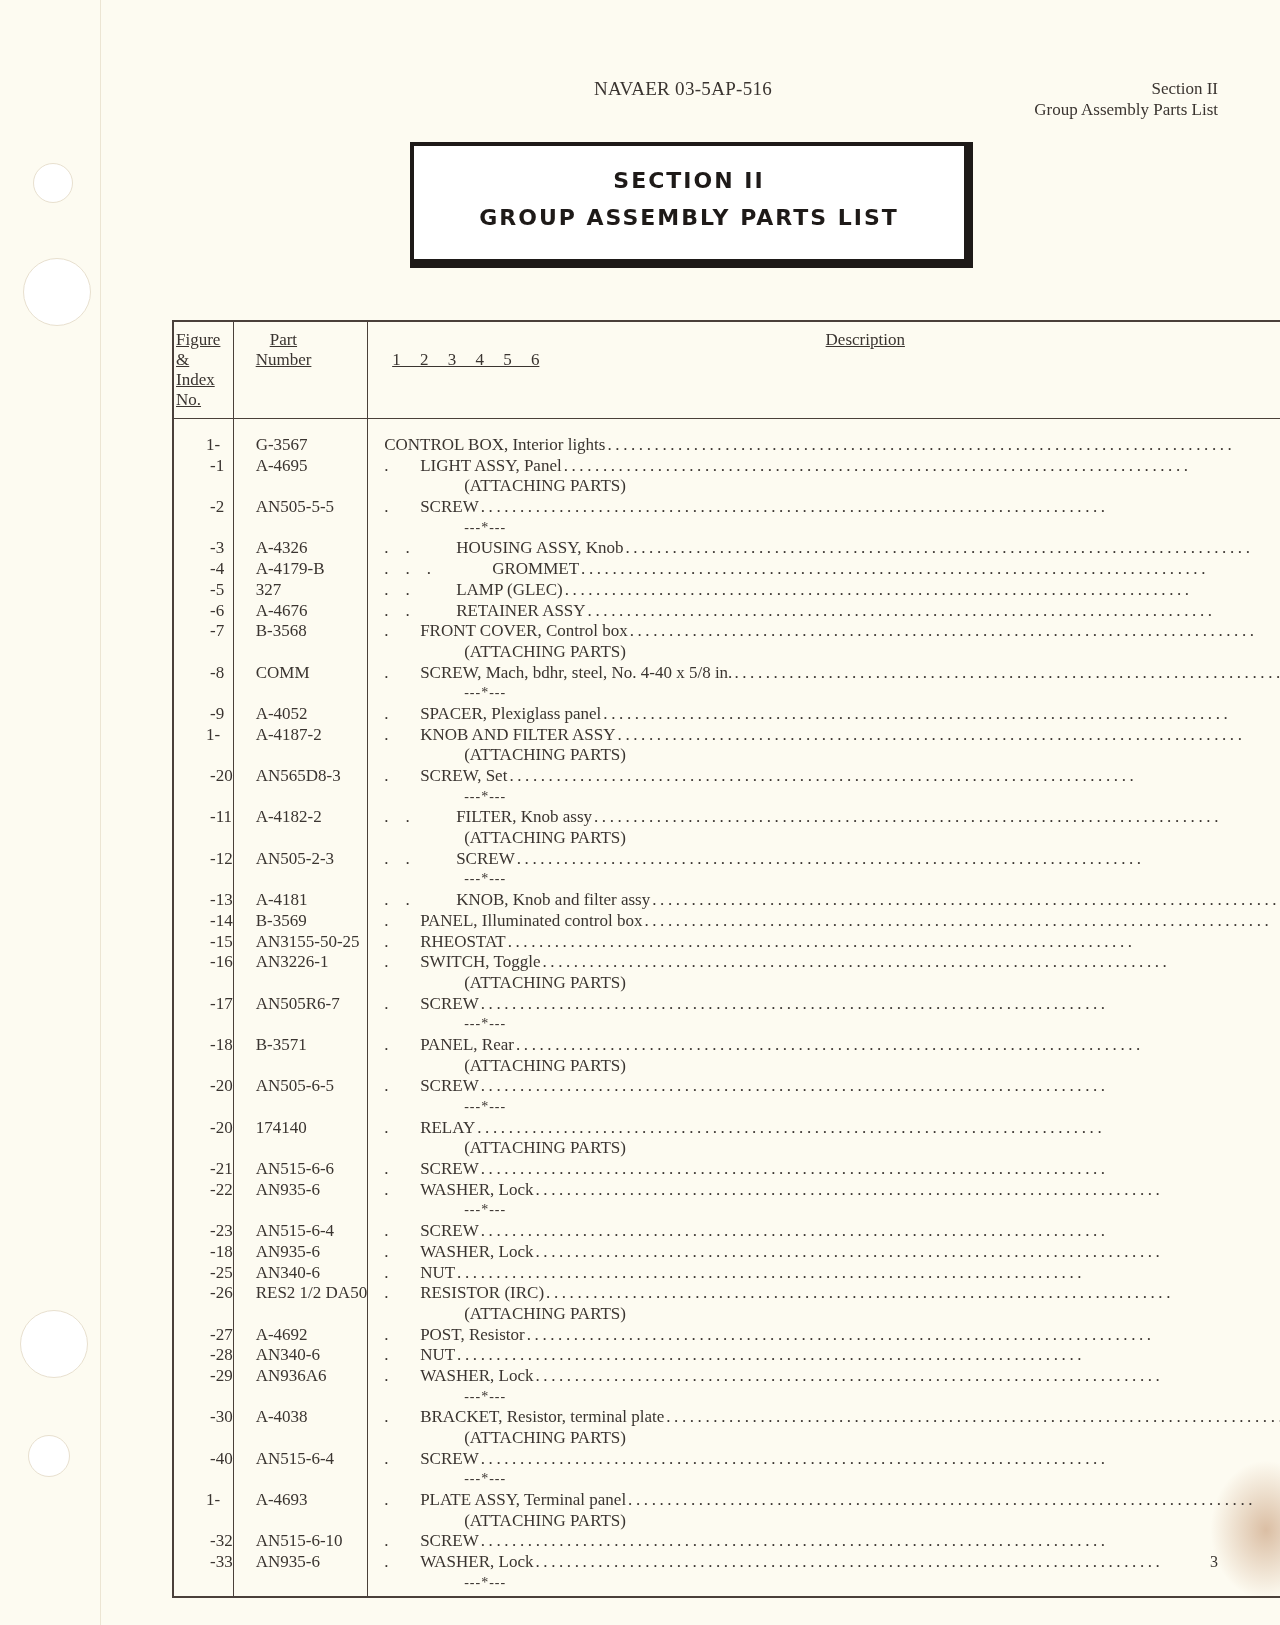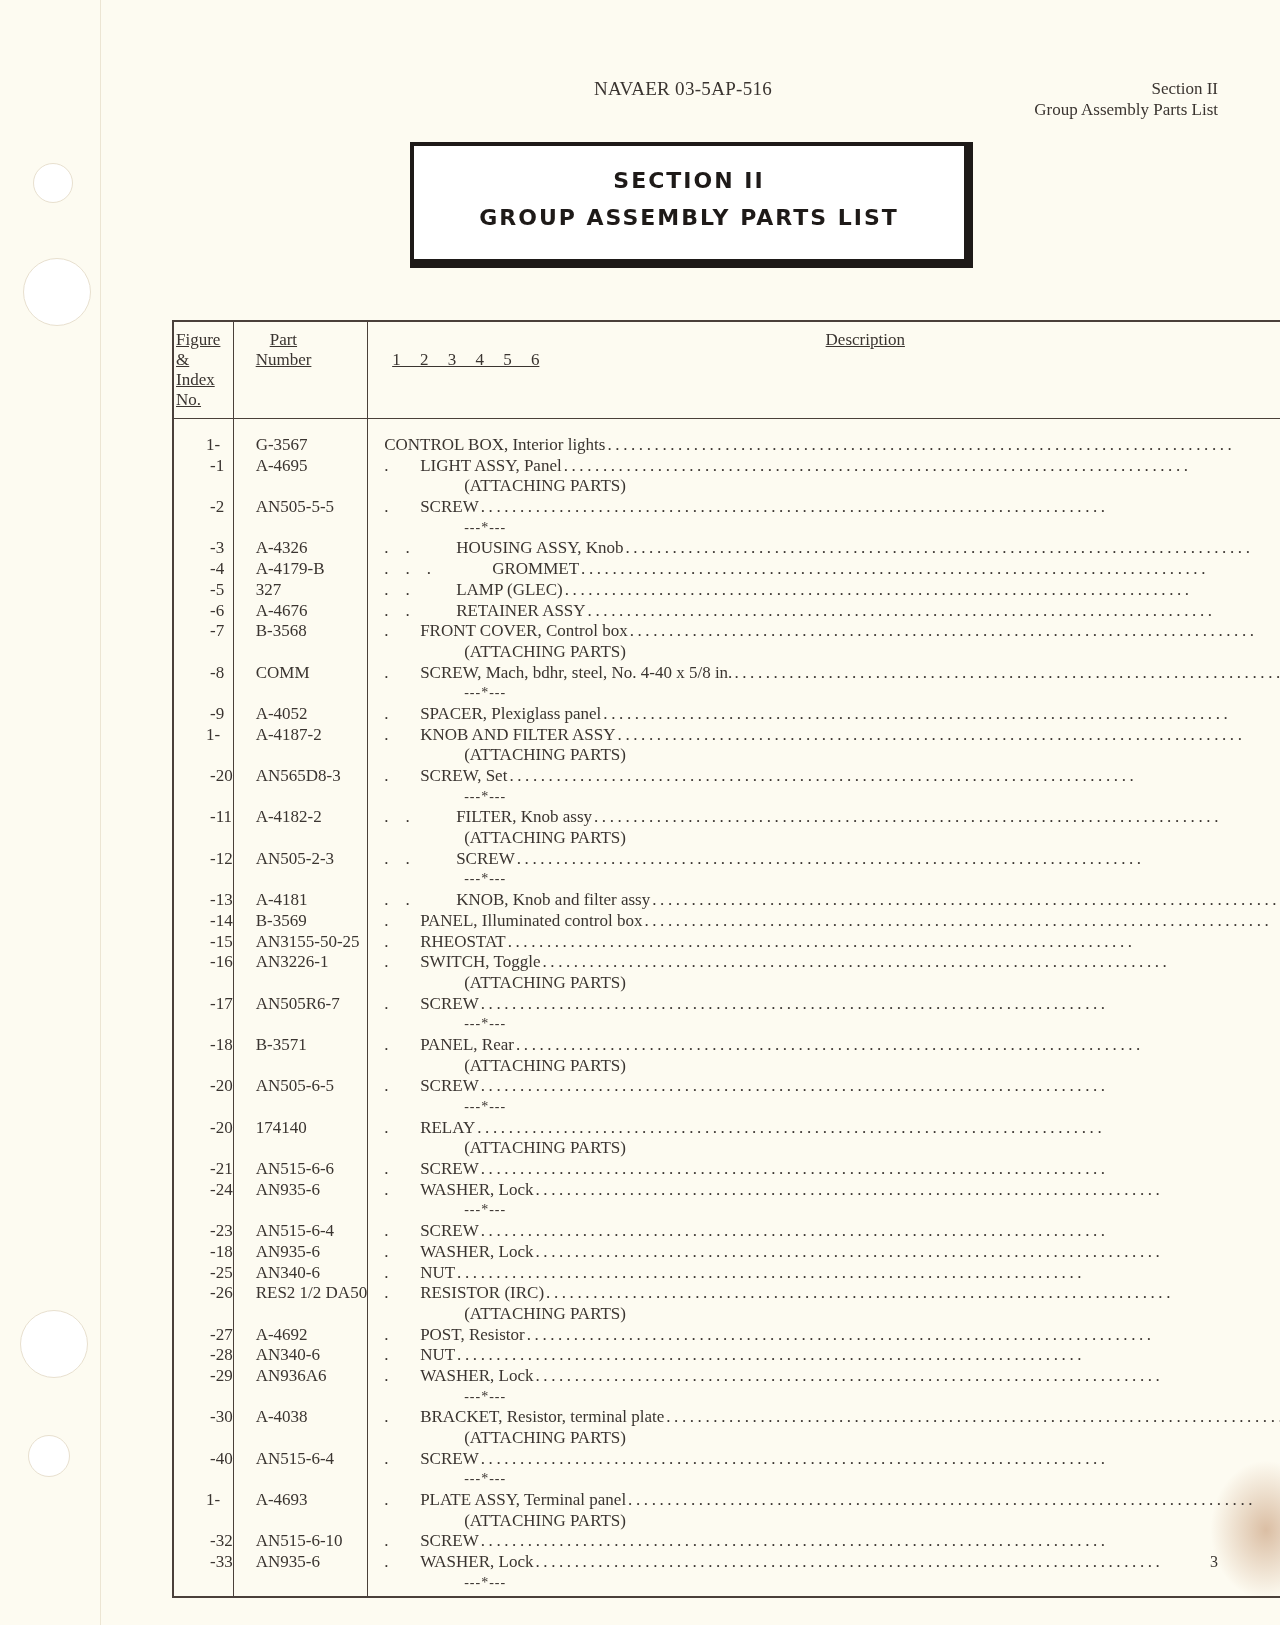--- a/index.html
+++ b/index.html
@@ -126,21 +126,21 @@
           <div class="row "></div>
           <div class="row fig-row sub">-17</div>
           <div class="row "></div>
           <div class="row fig-row sub">-18</div>
           <div class="row "></div>
           <div class="row fig-row sub">-20</div>
           <div class="row "></div>
           <div class="row fig-row sub">-20</div>
           <div class="row "></div>
           <div class="row fig-row sub">-21</div>
-          <div class="row fig-row sub">-24</div>
+          <div class="row fig-row sub">-22</div>
           <div class="row "></div>
           <div class="row fig-row sub">-23</div>
           <div class="row fig-row sub">-18</div>
           <div class="row fig-row sub">-25</div>
           <div class="row fig-row sub">-26</div>
           <div class="row "></div>
           <div class="row fig-row sub">-27</div>
           <div class="row fig-row sub">-28</div>
           <div class="row fig-row sub">-29</div>
           <div class="row "></div>

